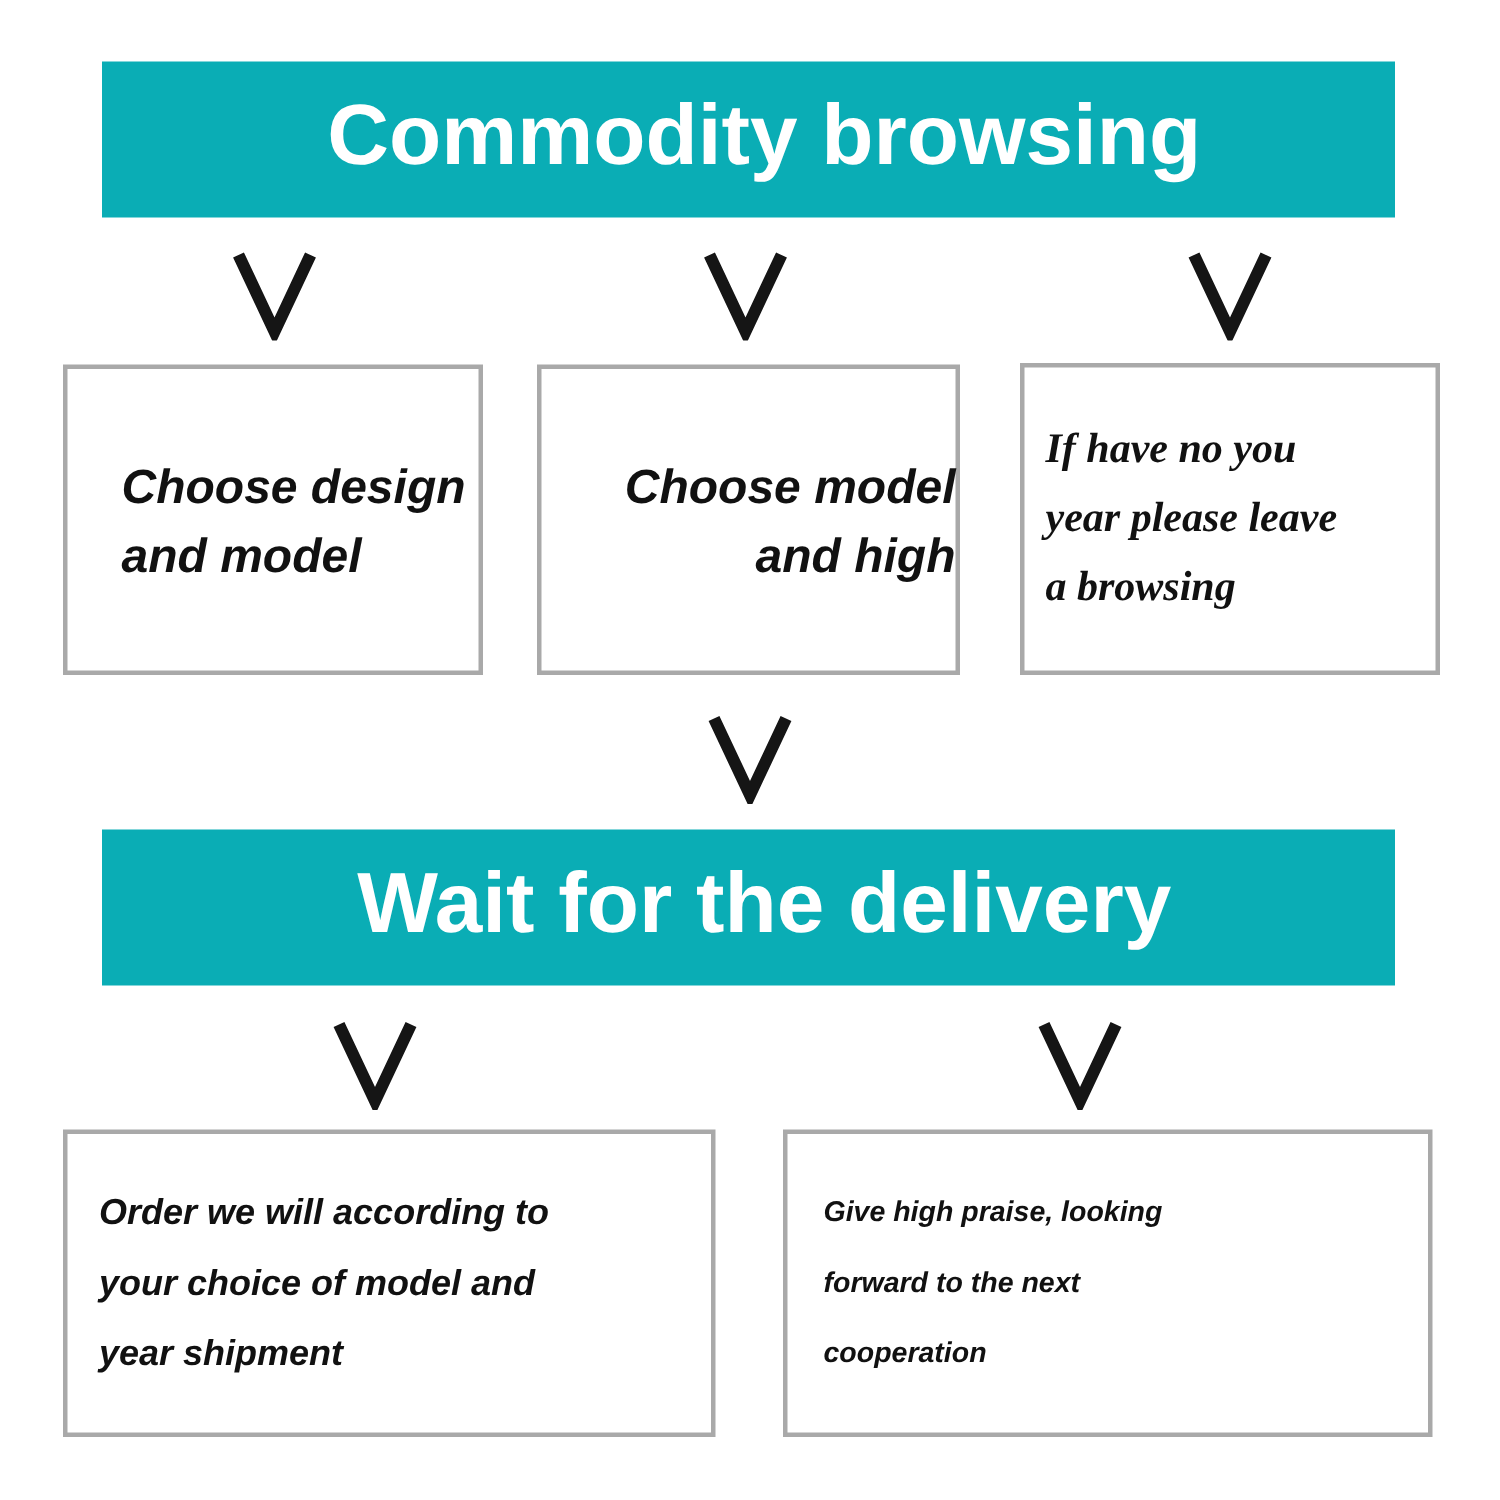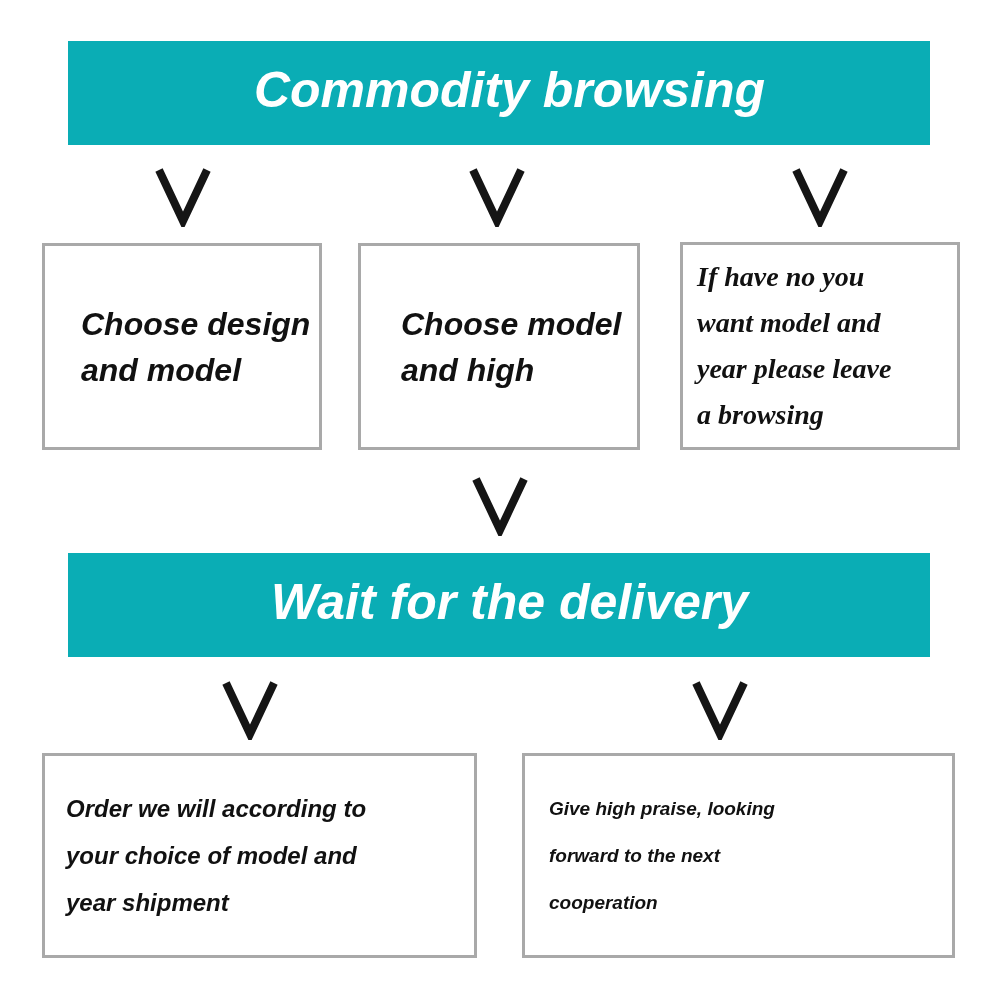--- a/index.html
+++ b/index.html
@@ -20,23 +20,22 @@
     left: 68px;
     width: 862px;
     height: 104px;
     background: #0aadb5;
     display: flex;
     align-items: center;
     justify-content: center;
   }
   .banner .banner-text {
     color: #ffffff;
-    font-size: 50px;
+    font-size: 57px;
     font-weight: bold;
-    font-style: italic;
     letter-spacing: 0px;
     white-space: nowrap;
     padding-bottom: 6px;
     margin-left: 21px;
   }
   #banner-top { top: 41px; }
   #banner-mid { top: 553px; }
 
   .arrow {
     position: absolute;
@@ -53,21 +52,21 @@
     display: flex;
     flex-direction: column;
     justify-content: center;
     color: #111111;
     font-weight: bold;
     font-style: italic;
   }
   .step-line { white-space: nowrap; }
 
   #box-r1-1 { left: 42px;  top: 243px; width: 280px; height: 207px; padding-left: 36px; font-size: 32px; line-height: 46px; }
-  #box-r1-2 { left: 358px; top: 243px; width: 282px; height: 207px; padding-left: 40px; font-size: 32px; line-height: 46px; }
+  #box-r1-2 { left: 358px; top: 243px; width: 282px; height: 207px; padding-left: 56px; font-size: 32px; line-height: 46px; align-items: flex-end; }
   #box-r1-3 { left: 680px; top: 242px; width: 280px; height: 208px; padding-left: 14px; font-size: 28px; line-height: 46px; font-family: Liberation Serif, serif; }
   #box-r2-1 { left: 42px;  top: 753px; width: 435px; height: 205px; padding-left: 21px; font-size: 24px; line-height: 47px; }
   #box-r2-2 { left: 522px; top: 753px; width: 433px; height: 205px; padding-left: 24px; font-size: 19px; line-height: 47px; }
 
   #arrow-1 { left: 152px; top: 165px; }
   #arrow-2 { left: 466px; top: 165px; }
   #arrow-3 { left: 789px; top: 165px; }
   #arrow-mid { left: 469px; top: 474px; }
   #arrow-4 { left: 219px; top: 678px; }
   #arrow-5 { left: 689px; top: 678px; }
@@ -100,21 +99,20 @@
   <div class="step-box" id="box-r1-1">
     <div class="step-line">Choose design</div>
     <div class="step-line">and model</div>
   </div>
   <div class="step-box" id="box-r1-2">
     <div class="step-line">Choose model</div>
     <div class="step-line">and high</div>
   </div>
   <div class="step-box" id="box-r1-3">
     <div class="step-line">If have no you</div>
-    <div class="step-line">want model and</div>
     <div class="step-line">year please leave</div>
     <div class="step-line">a browsing</div>
   </div>
 
   <div class="arrow" id="arrow-mid">
     <svg viewBox="0 0 62 62">
         <path d="M7 5 L31 56 L55 5" fill="none" stroke="#151515" stroke-width="8"></path>
       </svg>
   </div>
 

